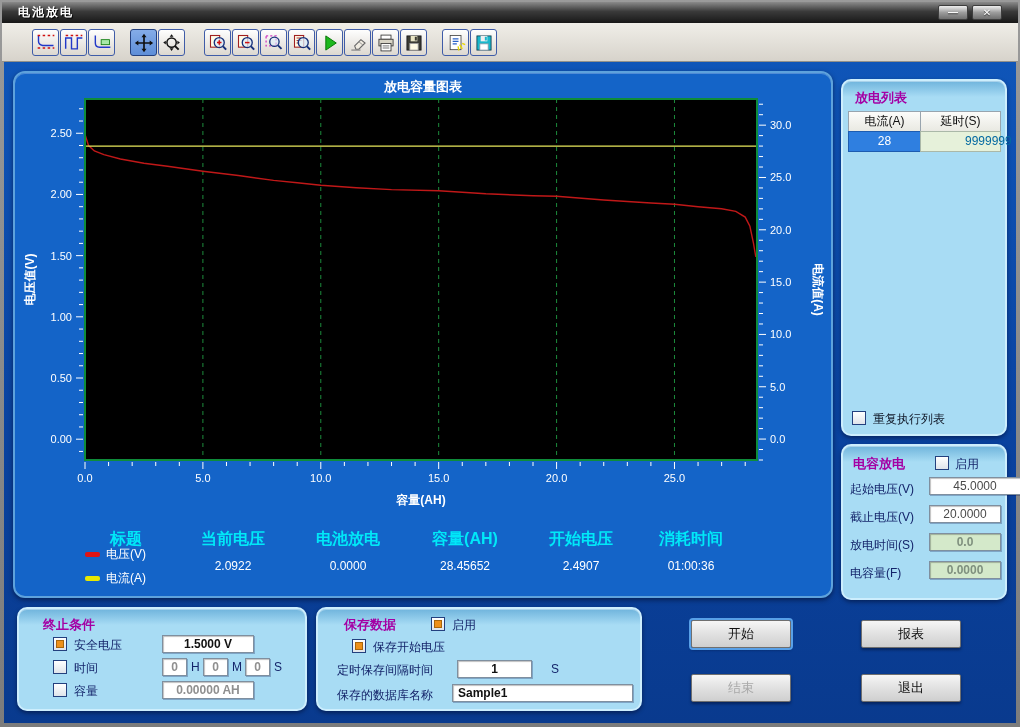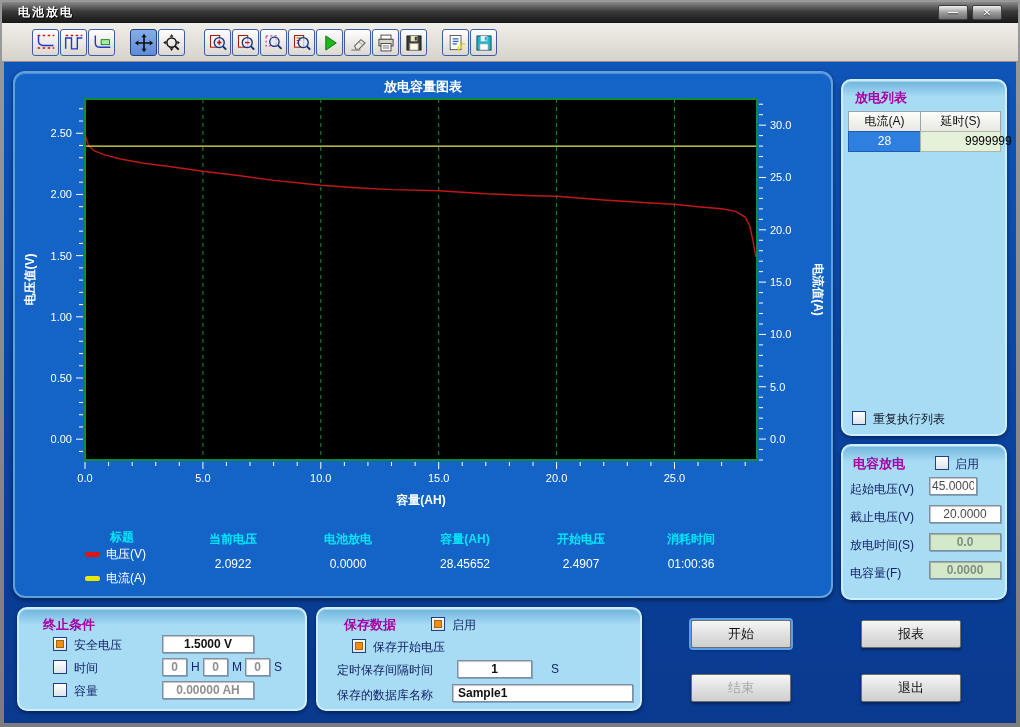--- a/index.html
+++ b/index.html
@@ -35,21 +35,21 @@
     box-shadow:0 2px 4px rgba(0,0,20,.45), inset 0 1px 0 rgba(255,255,255,.4);}
   .ptitle{position:absolute;color:#a400a4;font-weight:bold;font-size:13px;}
   .nlabel{position:absolute;color:#14246a;font-size:12px;}
   
   .chart-panel{position:absolute;left:9px;top:9px;width:820px;height:527px;
     background:#1464c8;border:2px solid #5ea2dc;border-radius:12px;
     box-shadow:0 2px 5px rgba(0,0,20,.5), inset 0 1px 0 rgba(255,255,255,.25);}
   .chart-title{position:absolute;left:0;top:5px;width:816px;text-align:center;
     color:#ffffff;font-size:13px;font-weight:bold;}
   #chart-svg{position:absolute;left:0;top:0;}
-  .stat-head{color:#00e8f8;font-weight:bold;font-size:12px;}
+  .stat-head{color:#00e8f8;font-weight:bold;font-size:16px;}
   .stat-val{color:#ffffff;font-size:12px;}
   .stat-col{position:absolute;width:116px;text-align:center;}
   .stat-col .stat-val{display:block;margin-top:9px;}
   .legend-item{position:absolute;display:flex;align-items:center;gap:6px;}
   .swatch{width:15px;height:5px;border-radius:2px;display:inline-block;}
   .legend-label{color:#ffffff;font-size:12px;}
   
   .field{position:absolute;height:18px;border:1px solid #7f8f9f;background:#ffffff;
     font-family:"Liberation Sans","DejaVu Sans",sans-serif;font-size:12px;color:#4a4a4a;
     text-align:center;padding:0 2px;box-shadow:inset 1px 1px 1px rgba(0,0,0,.25),1px 1px 0 rgba(0,0,60,.25);}
@@ -61,21 +61,21 @@
   .cb{position:absolute;width:14px;height:14px;border:1px solid #23407e;
     background:linear-gradient(180deg,#ffffff,#dfe4ea);}
   .cb.checked::after{content:"";position:absolute;left:2px;top:2px;right:2px;bottom:2px;
     background:#ee9018;border:1px solid #a8660c;}
   .cb-label{position:absolute;color:#14246a;font-size:12px;}
   
   .lt-cell{position:absolute;height:21px;font-size:12px;line-height:19px;text-align:center;
     border:1px solid #98a4ae;}
   .lt-head{background:linear-gradient(180deg,#fcfcfa,#e9e9e2);color:#111;}
   .lt-sel{background:#2f7fe0;color:#ffffff;border-color:#1d5cb0;}
-  .lt-green{background:#e6f1da;color:#000000;border-color:#aab8a8;padding-left:44px;}
+  .lt-green{background:#e6f1da;color:#0369a1;border-color:#aab8a8;padding-left:44px;}
   
   .abtn{position:absolute;width:100px;height:28px;border:1px solid #6f6f6f;border-radius:2px;
     background:linear-gradient(180deg,#f6f6f6 0%,#e3e3e3 45%,#cfcfcf 100%);
     font-family:"Liberation Sans","DejaVu Sans",sans-serif;font-size:13px;color:#111;
     box-shadow:0 2px 3px rgba(0,0,20,.4);}
   .abtn.focus{outline:2px solid #58a0e8;outline-offset:0px;}
   .abtn.disabled{color:#a9a9a9;}
 </style>
 </head>
 <body>
@@ -376,21 +376,21 @@
       <span class="cb" style="left:9px;top:330px;"></span>
       <span class="cb-label" style="left:30px;top:330px;color:#101828;">重复执行列表</span>
     </div>
 
     <div class="panel" style="left:837px;top:382px;width:166px;height:156px;">
       <div class="ptitle" style="left:10px;top:9px;">电容放电</div>
       <span class="cb" style="left:92px;top:10px;"></span>
       <span class="cb-label" style="left:112px;top:10px;">启用</span>
 
       <span class="nlabel" style="left:7px;top:35px;">起始电压(V)</span>
-      <input class="field" style="left: 86px; top: 31px; width: 48px;" value="45.0000">
+      <input class="field" style="left: 86px; top: 31px; width: 92px;" value="45.0000">
       <span class="nlabel" style="left:7px;top:63px;">截止电压(V)</span>
       <input class="field" style="left: 86px; top: 59px; width: 72px;" value="20.0000">
       <span class="nlabel" style="left:7px;top:91px;">放电时间(S)</span>
       <input class="field green" style="left: 86px; top: 87px; width: 72px;" readonly="" value="0.0">
       <span class="nlabel" style="left:7px;top:119px;">电容量(F)</span>
       <input class="field green" style="left: 86px; top: 115px; width: 72px;" readonly="" value="0.0000">
     </div>
 
     <div class="panel" style="left:13px;top:545px;width:290px;height:104px;">
       <div class="ptitle" style="left:24px;top:7px;font-family:Liberation Mono, monospace;">终止条件</div>

